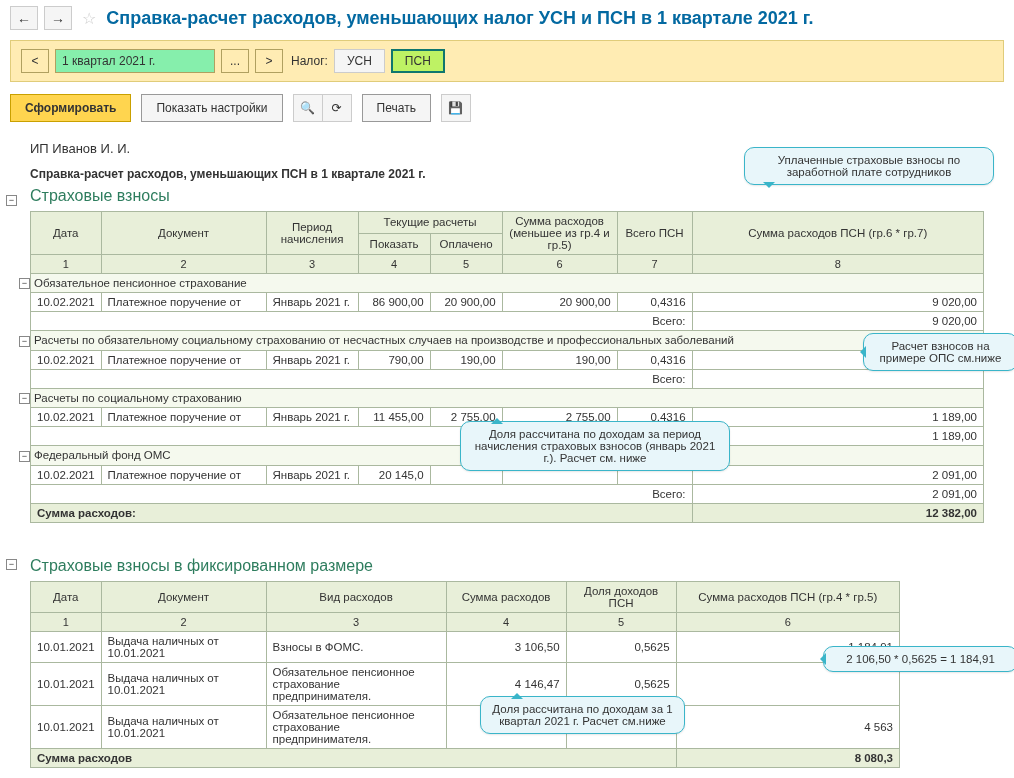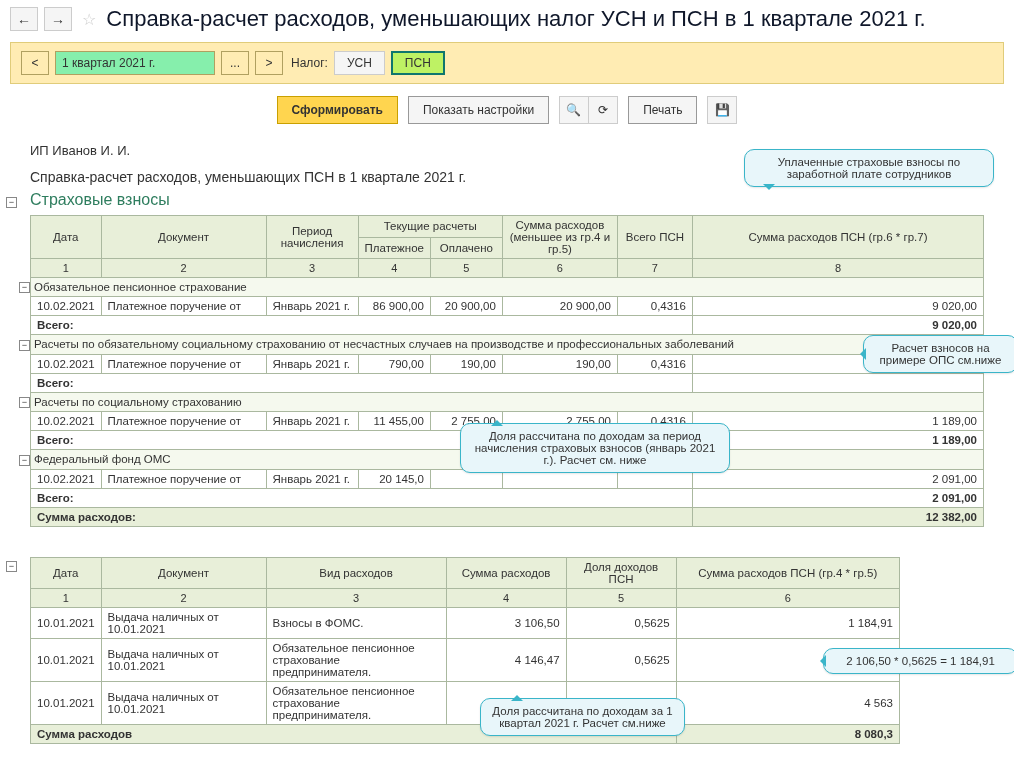--- a/index.html
+++ b/index.html
@@ -1,49 +1,49 @@
 <!DOCTYPE html>
 <html><head>
 <meta charset="utf-8">
 <style>
   * { box-sizing: border-box; }
   body { margin: 0; font-family: Arial, sans-serif; font-size: 12px; background: #fff; color: #333; }
   
   .titlebar { display: flex; align-items: center; padding: 6px 10px; gap: 6px; }
   .nav-btn { width: 28px; height: 24px; border: 1px solid #ccc; background: #f5f5f5; display: flex; align-items: center; justify-content: center; cursor: pointer; font-size: 14px; }
   .star { color: #ccc; font-size: 16px; margin: 0 4px; }
-  .title { font-size: 22px; color: #0f172a; }
+  .title { font-size: 18px; color: #0369a1; font-weight: bold; }
   
   .yellowbar { background: #ffecb3; border: 1px solid #e0cc7a; padding: 8px 10px; display: flex; align-items: center; gap: 6px; margin: 4px 10px; }
   .yb-btn { width: 28px; height: 24px; border: 1px solid #b0a060; background: transparent; display: flex; align-items: center; justify-content: center; cursor: pointer; }
   .yb-period { width: 160px; height: 24px; border: 1px solid #b0a060; background: #86efac; padding: 0 6px; display: flex; align-items: center; }
   .yb-label { margin-left: 2px; }
   .tax-btn { height: 24px; padding: 0 12px; border: 1px solid #ccc; background: #f5f5f5; display: flex; align-items: center; cursor: pointer; }
   .tax-btn.active { border: 2px solid #0f766e; background: #bef264; }
   
-  .toolbar { padding: 8px 10px; display: flex; align-items: center; gap: 10px; justify-content: center; }
+  .toolbar { padding: 8px 10px; display: flex; align-items: center; gap: 10px; }
   .btn { height: 28px; padding: 0 14px; border: 1px solid #999; background: #f5f5f5; display: flex; align-items: center; cursor: pointer; }
   .btn.primary { background: #ffd54f; border-color: #c9a000; font-weight: bold; }
   .icon-btn { width: 30px; height: 28px; border: 1px solid #ccc; background: #f5f5f5; display: flex; align-items: center; justify-content: center; cursor: pointer; }
   
   .report { padding: 0 30px 20px 30px; position: relative; }
   .tree-gutter { position: absolute; left: 6px; top: 0; bottom: 0; width: 20px; }
   .tree-node { position: absolute; width: 11px; height: 11px; border: 1px solid #888; background: #fff; font-size: 9px; line-height: 9px; text-align: center; cursor: pointer; }
   
   .org { font-size: 13px; margin: 11px 0; }
-  .rep-title { font-size: 14px; font-weight: normal; margin: 2px 0 6px 0; }
+  .rep-title { font-size: 12px; font-weight: bold; margin: 2px 0 6px 0; }
   .section-title { font-size: 16px; color: #2e7d5e; margin: 4px 0 6px 0; }
   
   table.grid { border-collapse: collapse; width: 100%; }
   table.grid th, table.grid td { border: 1px solid #aab89f; padding: 3px 6px; font-size: 11.5px; }
   table.grid th { background: #e8efd9; font-weight: normal; text-align: center; }
   table.grid .colnum th { background: #e8efd9; text-align: center; font-size: 11px; }
   table.grid td.num { text-align: right; }
   table.grid tr.group td { background: #f5f9ee; font-weight: normal; }
-  table.grid tr.total td { font-weight: bold; }
+  table.grid tr.total td { font-weight: normal; text-align: right; }
   table.grid tr.grand td { background: #e8efd9; font-weight: bold; }
   
   .callout { position: absolute; background: #e8f6fa; border: 1.5px solid #3ab5c9; border-radius: 10px; padding: 6px 10px; font-size: 11.5px; text-align: center; box-shadow: 0 1px 2px rgba(0,0,0,0.1); z-index: 10; }
   .callout::before { content: ''; position: absolute; width: 0; height: 0; }
   .callout.tail-left::before { left: -10px; top: 50%; margin-top: -6px; border: 6px solid transparent; border-right-color: #3ab5c9; }
   .callout.tail-bl::before { left: 18px; bottom: -10px; border: 6px solid transparent; border-top-color: #3ab5c9; }
   .callout.tail-tl::before { left: 30px; top: -10px; border: 6px solid transparent; border-bottom-color: #3ab5c9; }
   
   .tree-inline { display: inline-block; width: 11px; height: 11px; border: 1px solid #888; background: #fff; font-size: 9px; line-height: 9px; text-align: center; cursor: pointer; vertical-align: middle; margin-left: -18px; margin-right: 4px; }
 </style>
@@ -106,21 +106,21 @@
       <tr>
         <th rowspan="2">Дата</th>
         <th rowspan="2">Документ</th>
         <th rowspan="2">Период начисления</th>
         <th colspan="2">Текущие расчеты</th>
         <th rowspan="2">Сумма расходов (меньшее из гр.4 и гр.5)</th>
         <th rowspan="2">Всего ПСН</th>
         <th rowspan="2">Сумма расходов ПСН (гр.6 * гр.7)</th>
       </tr>
       <tr>
-        <th>Платежное</th>
+        <th>Показать</th>
         <th>Оплачено</th>
       </tr>
       <tr class="colnum">
         <th>1</th>
         <th>2</th>
         <th>3</th>
         <th>4</th>
         <th>5</th>
         <th>6</th>
         <th>7</th>
@@ -200,20 +200,21 @@
           <td colspan="7">Сумма расходов:</td>
           <td class="num">12 382,00</td>
         </tr>
       </tbody>
   </table>
 
   <div class="callout tail-left" style="top:192px; right:-4px; width:155px">Расчет взносов на примере ОПС см.ниже</div>
   <div class="callout tail-tl" style="top:280px; left:460px; width:270px">Доля рассчитана по доходам за период начисления страховых взносов (январь 2021 г.). Расчет см. ниже</div>
 
   <div style="height:30px"></div>
+  <div class="section-title">Страховые взносы в фиксированном размере</div>
 
   <table class="grid" style="width:870px">
     <colgroup>
       <col style="width:70px">
         <col style="width:165px">
         <col style="width:180px">
         <col style="width:120px">
         <col style="width:110px">
         <col>
     </colgroup>

